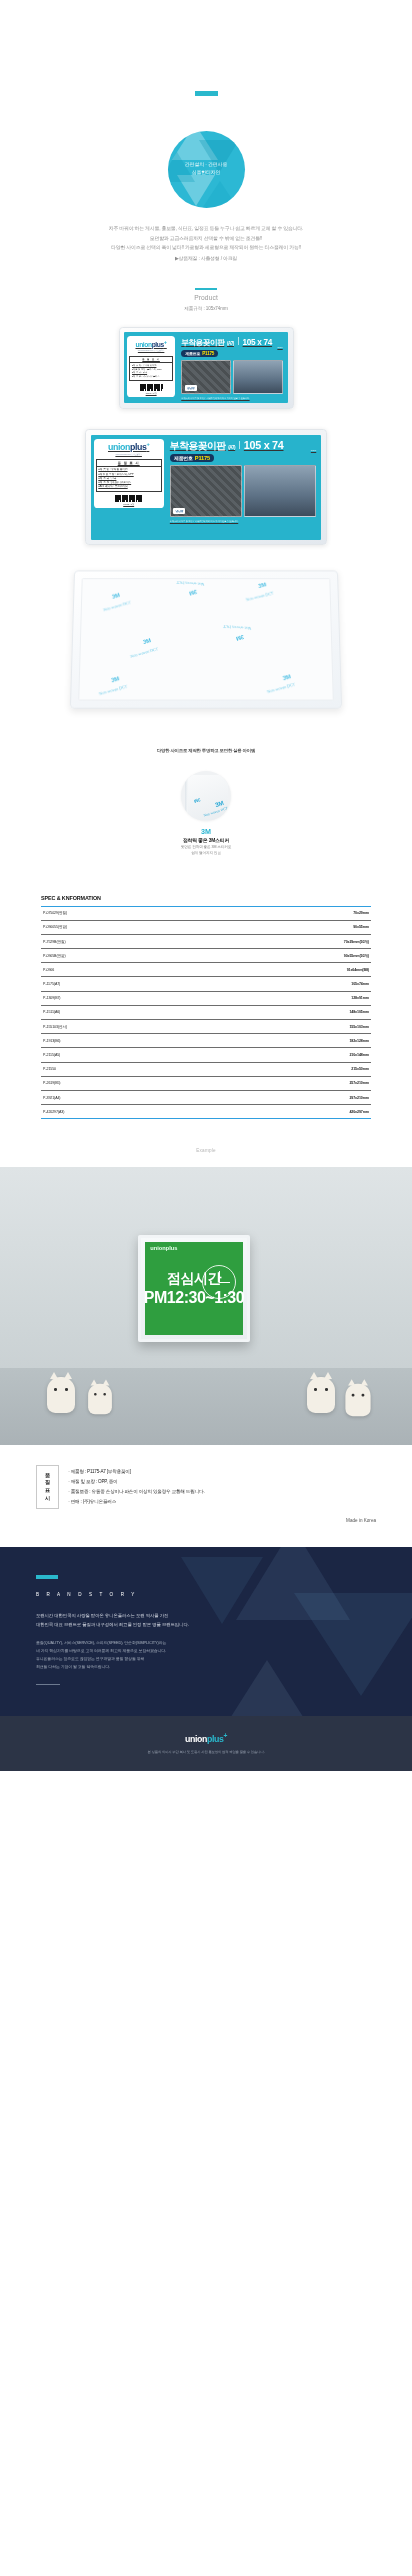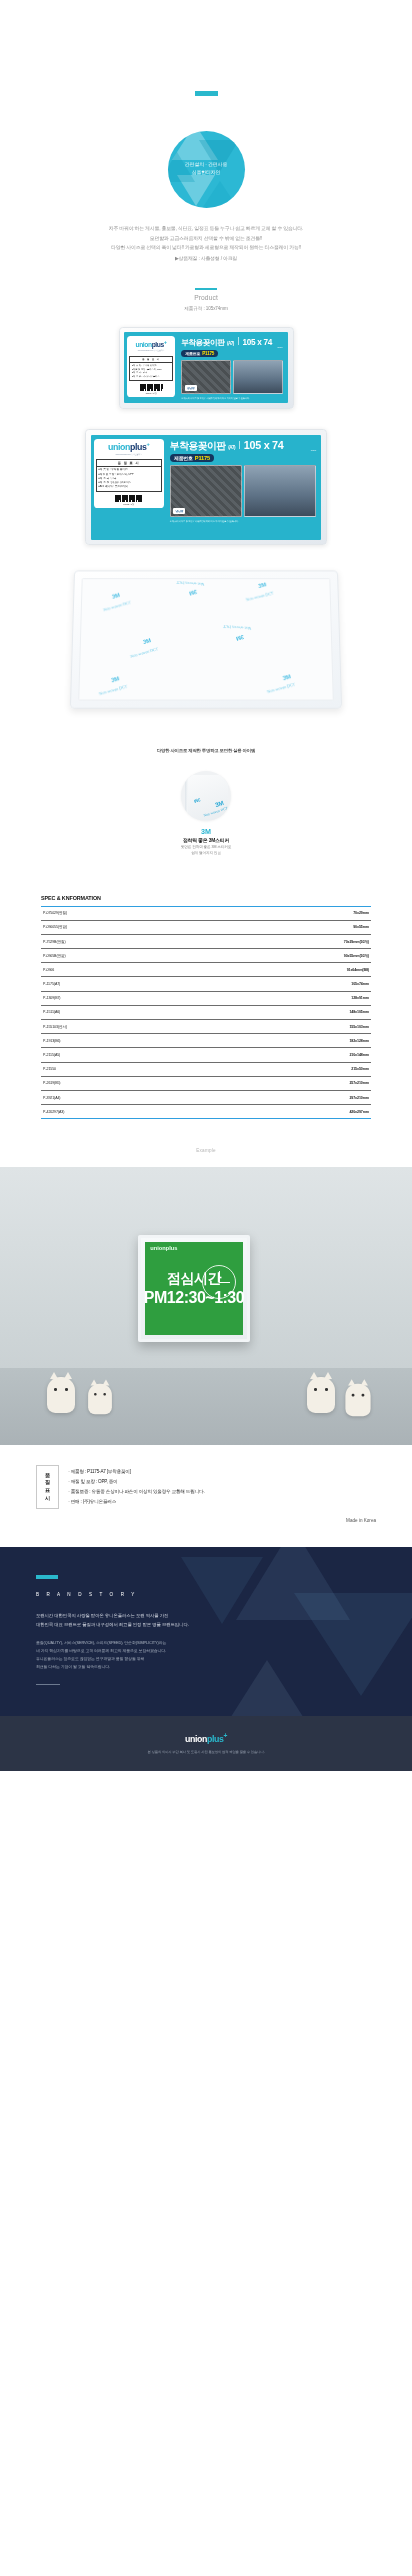--- a/index.html
+++ b/index.html
@@ -46,20 +46,21 @@
   
   .shot { margin: 15.5px auto 0 auto; position: relative; }
 
   .pack {
     position: relative;
     background: linear-gradient(160deg,#fdfdfd 0%,#f0f3f6 45%,#e3e8ee 100%);
     border: 0.5px solid #e2e6ea;
     border-radius: 3.6px;
     box-shadow: 0 1px 5.2px rgba(0,0,0,.10);
     padding: 4.6px;
+    text-decoration: underline;
   }
   .pack-inner {
     display: flex; background: #27b3cc; border-radius: 1px; overflow: hidden; height: 100%;
   }
   .pack-left {
     width: 33%; padding: 3.6px 3.1px; display:flex; flex-direction:column; align-items:center;
   }
   .brandcard {
     background:#fff; border-radius:3.6px; width:100%; padding:3.6px 2.1px 2.6px 2.1px; text-align:center;
   }

